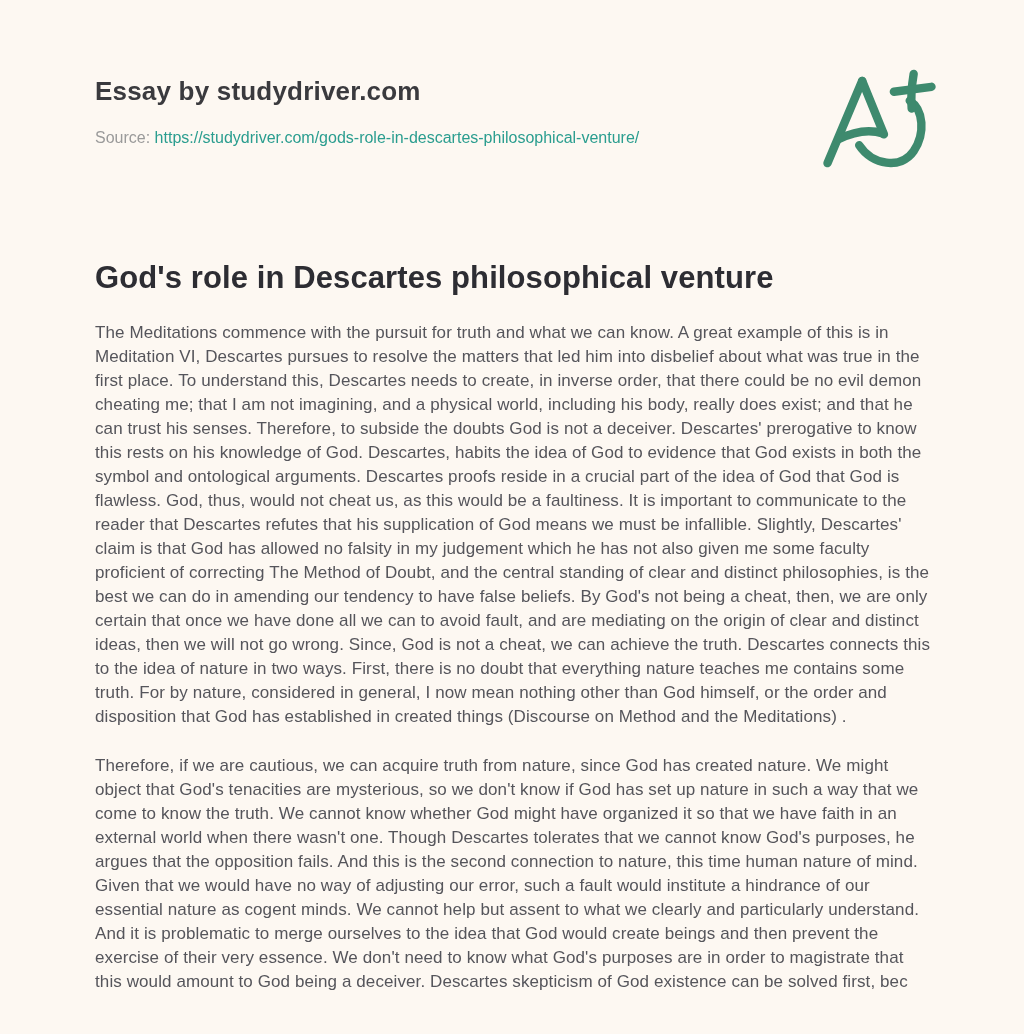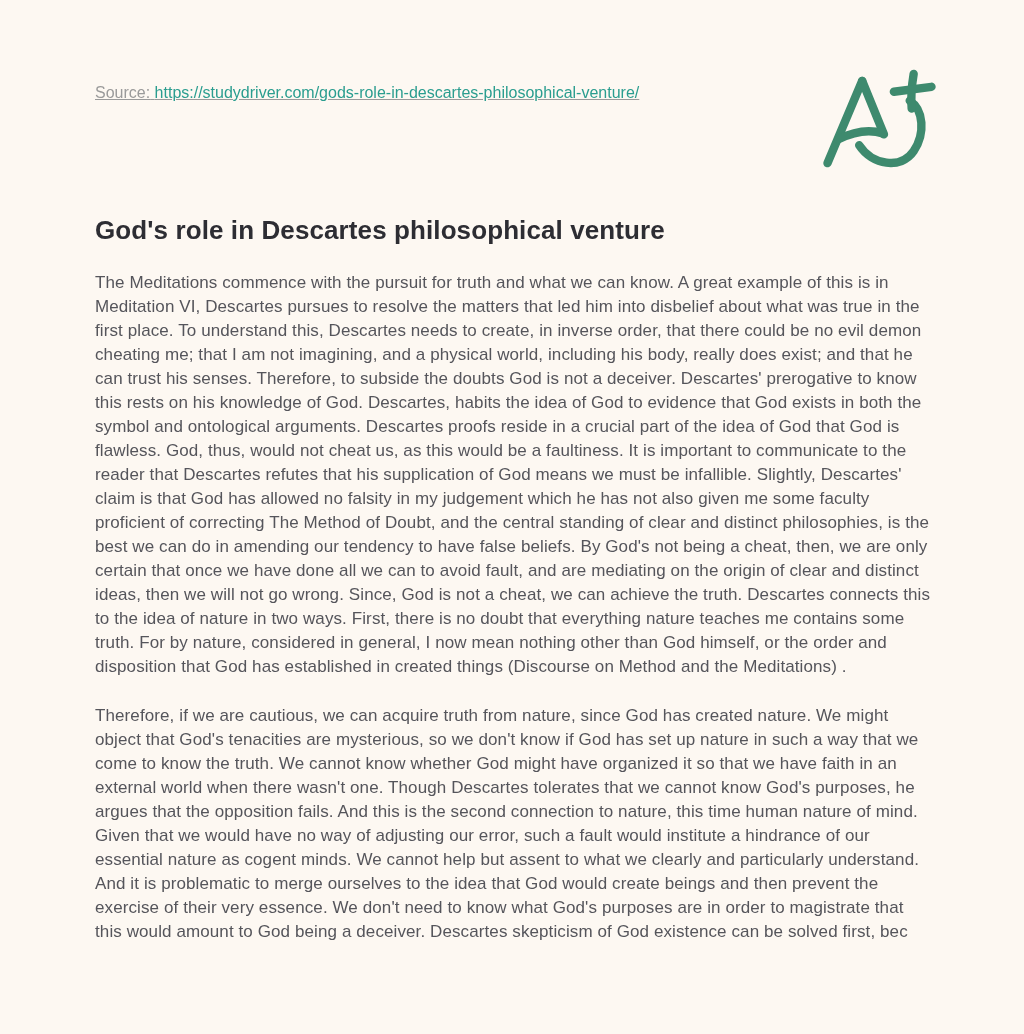--- a/index.html
+++ b/index.html
@@ -24,60 +24,60 @@
     margin: 14px 0 0 0;
     font-size: 26px;
     font-weight: 700;
     color: #3a3a3e;
     letter-spacing: 0.2px;
   }
   .source-line {
     margin-top: 22px;
     font-size: 16px;
     color: #9a9a9a;
-    text-decoration: underline;
   }
   .source-line a {
     color: #2a9d8f;
     text-decoration: none;
   }
   .logo {
     position: absolute;
     top: 66px;
     right: 80px;
     width: 130px;
     height: 104px;
   }
   .logo svg {
     width: 100%;
     height: 100%;
   }
   .article-title {
     margin: 113px 0 0 0;
-    font-size: 26px;
+    font-size: 31px;
     font-weight: 700;
     color: #2d2d33;
     letter-spacing: 0.1px;
   }
   .essay-body p {
     margin: 25px 0 0 0;
     font-size: 17px;
     line-height: 24px;
     color: #55555b;
     letter-spacing: 0.1px;
   }
   .essay-body p.lead {
     margin-top: 21px;
   }
 </style>
 </head>
 <body>
 
 <div class="page">
 
+  <h1 class="byline">Essay by studydriver.com</h1>
 
   <div class="source-line">
     <span>Source:</span>
     <a href="#">https://studydriver.com/gods-role-in-descartes-philosophical-venture/</a>
   </div>
 
   <div class="logo">
     <svg viewBox="0 0 130 105" fill="none" xmlns="http://www.w3.org/2000/svg">
       <g stroke="#3e8a6e" stroke-width="8.5" stroke-linecap="round" fill="none">
         <path d="M 13 98 L 48 15"></path>

